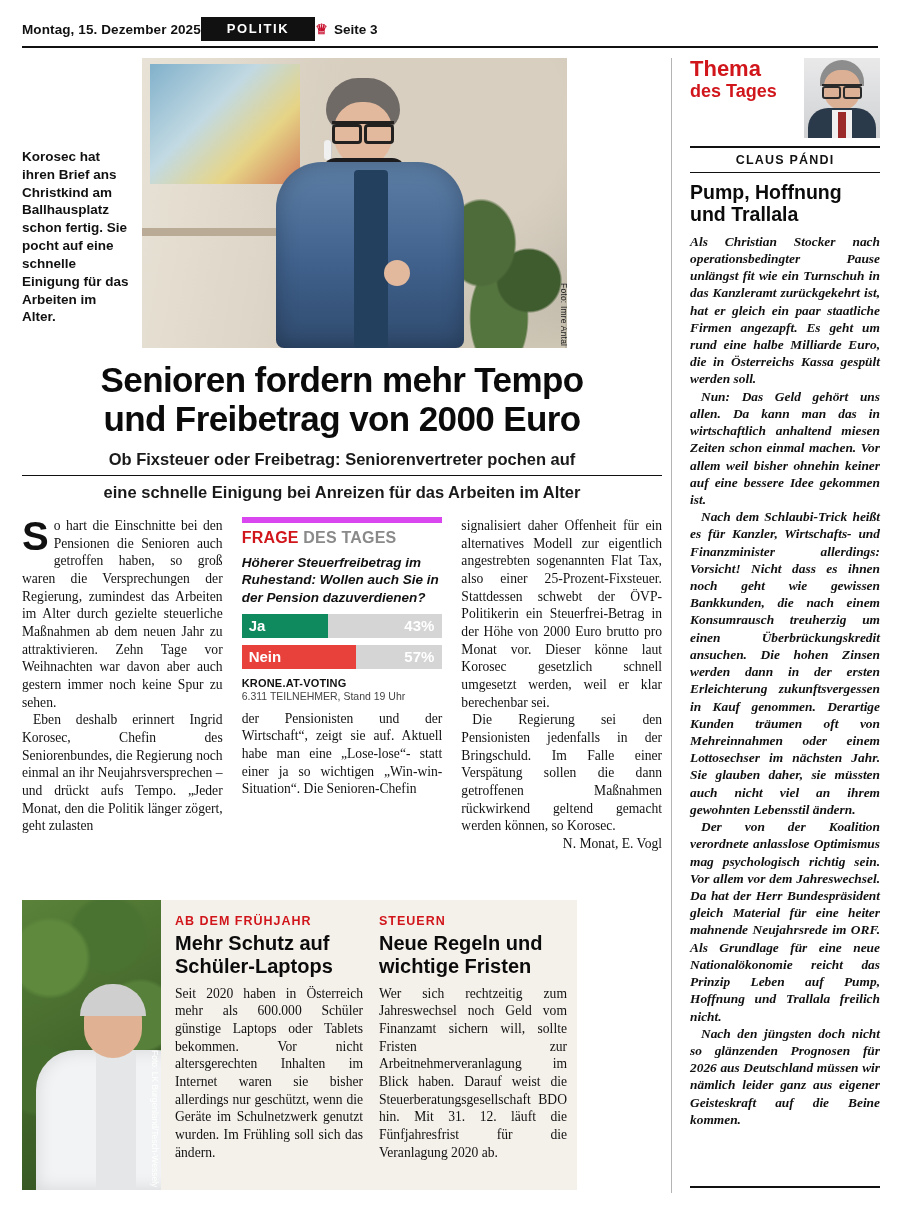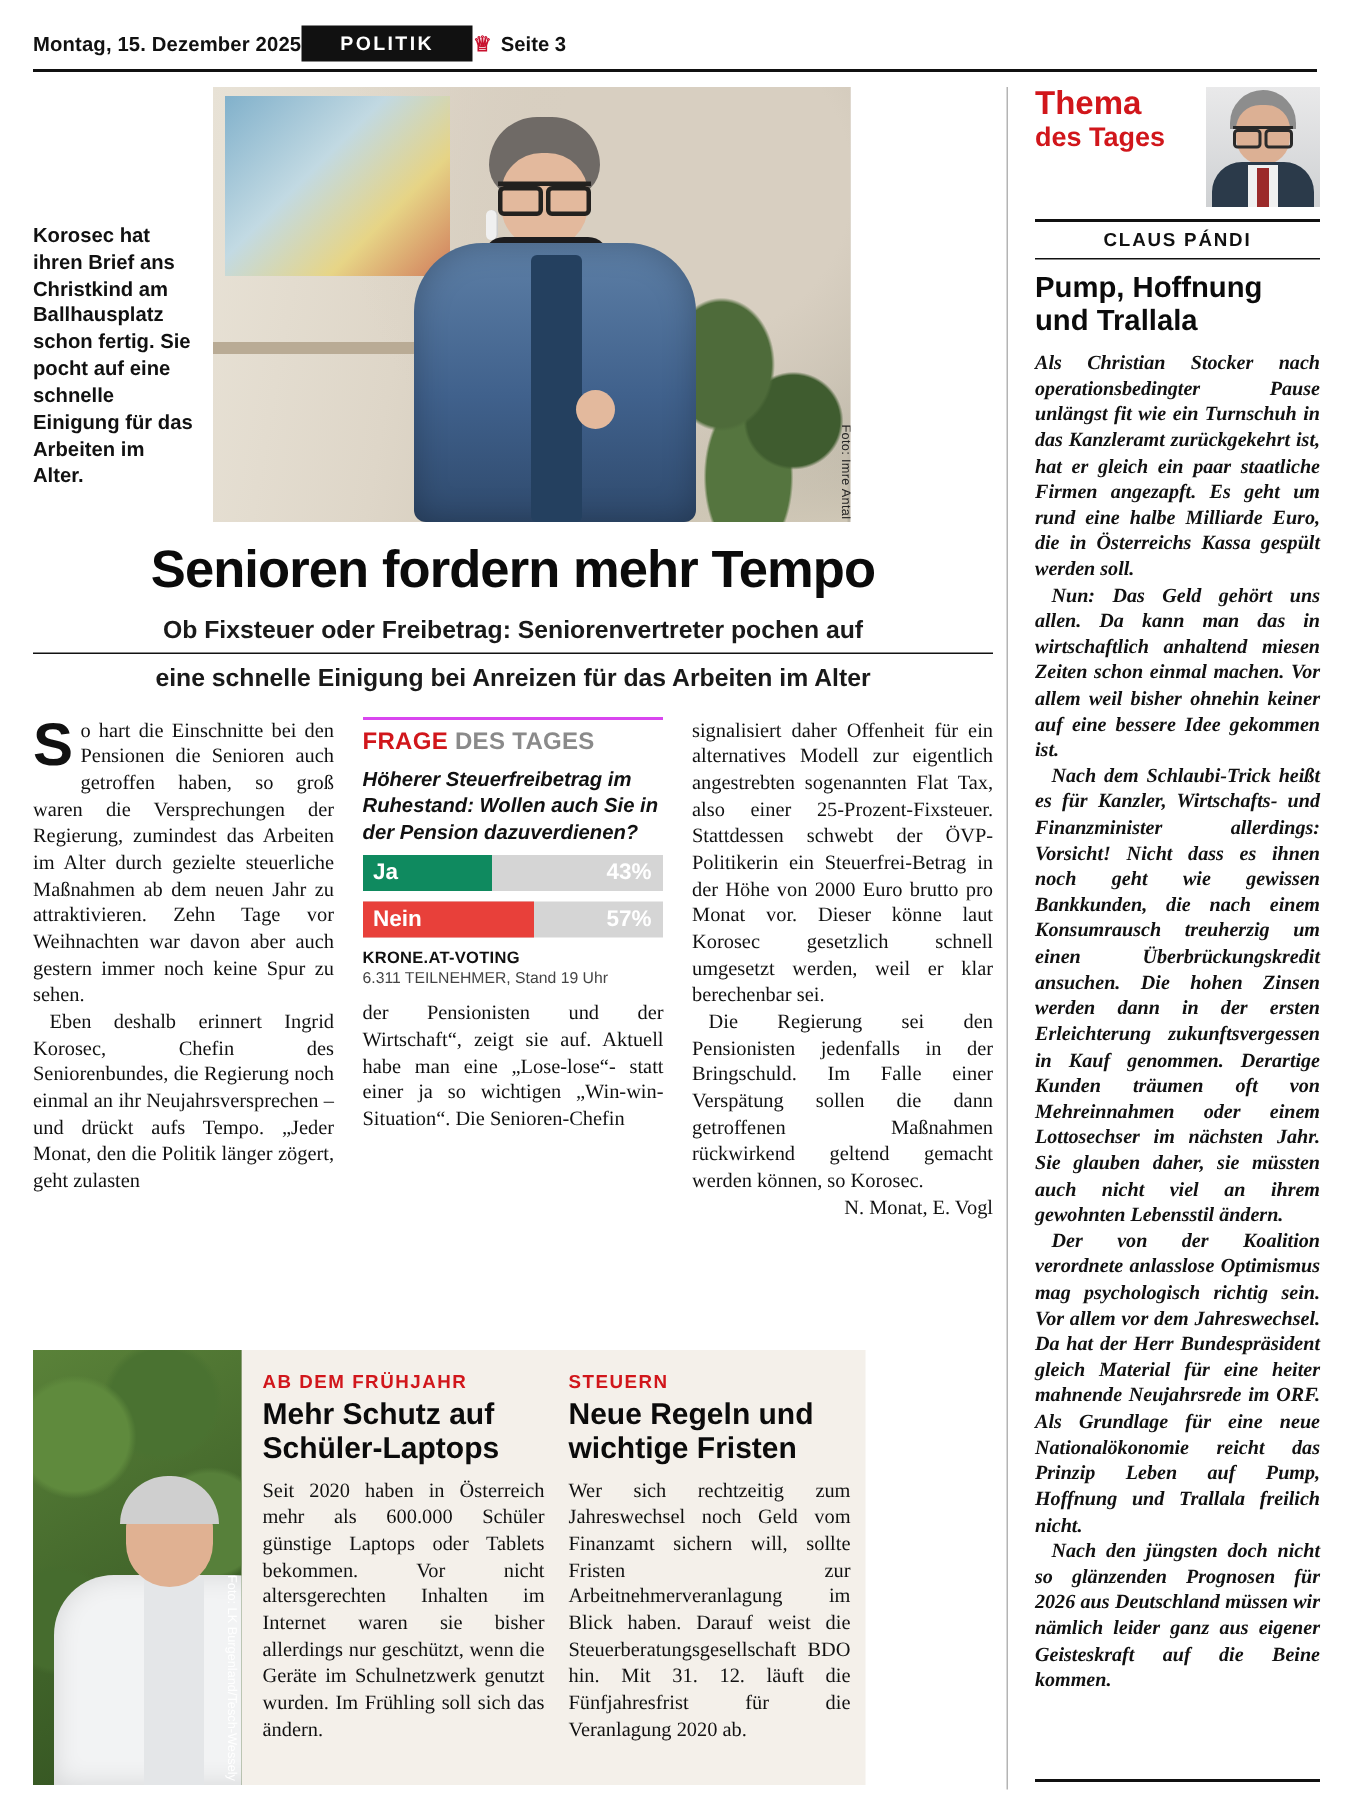--- a/index.html
+++ b/index.html
@@ -222,21 +222,21 @@
     float: left;
     font-family: "Liberation Sans", sans-serif;
     font-weight: 700;
     font-size: 40px;
     line-height: 0.82;
     padding: 3px 5px 0 0;
   }
 
   
   .poll {
-    border-top: 2px solid #d946ef;
+    border-top: 6px solid #d946ef;
     padding-top: 6px;
     margin-bottom: 8px;
   }
   .poll-title {
     font-family: "Liberation Sans", sans-serif;
     font-weight: 700;
     font-size: 16px;
     letter-spacing: .2px;
   }
   .poll-title .red { color: #d1161b; }
@@ -477,20 +477,21 @@
         <div class="top"></div>
         <div class="jacket"></div>
         <div class="hand"></div>
       </div>
       <div class="photo-credit">Foto: Imre Antal</div>
     </div>
   </div>
 
   <div class="headline">
     <span>Senioren fordern mehr Tempo</span><br>
+    <span>und Freibetrag von 2000 Euro</span>
   </div>
 
   <div class="subhead">
     <span>Ob Fixsteuer oder Freibetrag: Seniorenvertreter pochen auf</span>
     <span class="line2">eine schnelle Einigung bei Anreizen für das Arbeiten im Alter</span>
   </div>
 
   <div class="body-cols">
 
     <div class="bcol">

